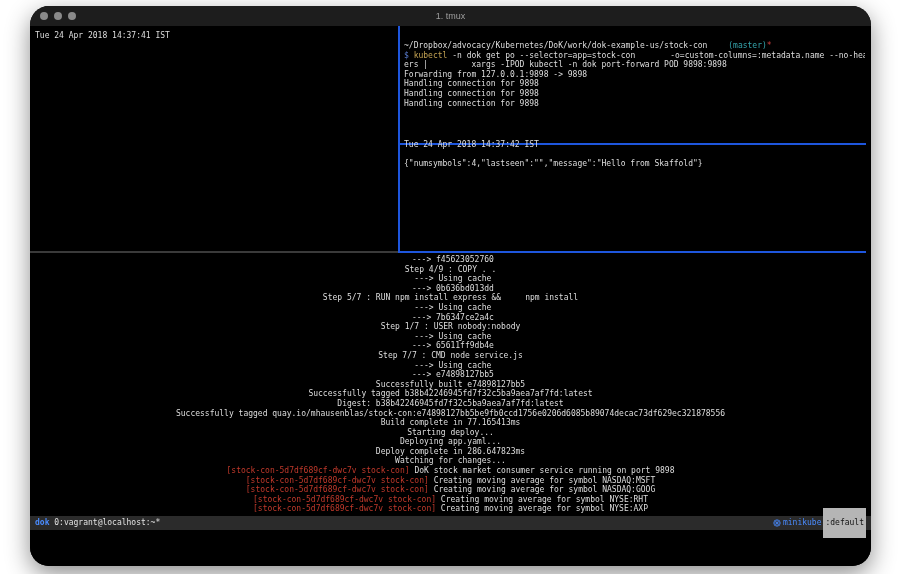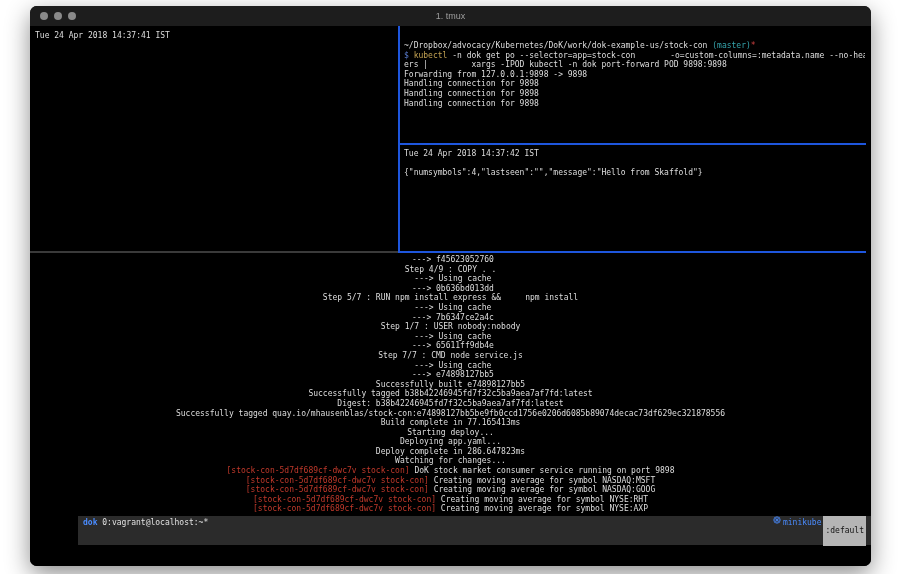--- a/index.html
+++ b/index.html
@@ -1,61 +1,61 @@
 <!DOCTYPE html>
 <html style="--divider_blue: #1e56dd; --status_blue: #4a8cff; --branch_cyan: #35a5ad; --error_red: #d04040; --prompt_blue: #5b7fd4; --command_yellow: #c2a152; --log_prefix_red: #c0392b;"><head>
 <meta charset="utf-8">
 <style>
   * { margin:0; padding:0; box-sizing:border-box; }
   body { width:900px; height:574px; background:#ffffff; font-family:"DejaVu Sans Mono", monospace; }
   .page { position:relative; width:900px; height:574px; background:#ffffff; overflow:hidden; }
 
   .window {
     position:absolute; left:30px; top:6px; width:841px; height:560px;
-    background:#000000; border-radius:7px; overflow:hidden;
+    background:#000000; border-radius:19px; overflow:hidden;
     box-shadow:0 8px 24px rgba(0,0,0,.45);
   }
   .titlebar { position:relative; height:20px; background:#1d1d1d; }
   .lights { position:absolute; left:10px; top:6px; display:flex; gap:6px; }
   .light { width:8px; height:8px; border-radius:50%; background:#8a8a8a; display:inline-block; }
   .title {
     text-align:center; line-height:20px; font-family:"Liberation Sans", sans-serif;
     font-size:9px; color:#9e9e9e;
   }
 
   .term {
     position:absolute; top:20px; left:0; right:0; bottom:0; background:#000;
     font-family:"DejaVu Sans Mono", monospace; font-size:8px; line-height:9.6px; color:#dedede;
   }
   .tline { white-space:pre; height:9.6px; overflow:hidden; }
 
   .pane-left   { position:absolute; left:5px;  top:5px;   width:360px; }
   .pane-tr     { position:absolute; left:374px; top:15px; right:6px;  height:100px; }
-  .pane-br     { position:absolute; left:374px; top:123px; right:6px; height:100px; }
+  .pane-br     { position:absolute; left:374px; top:114px; right:6px; height:100px; }
   .pane-bottom { position:absolute; left:5px;  top:229px; right:5px;  height:260px;text-align:center; }
 
   .vdiv        { position:absolute; left:368px; top:0; width:2px; height:227px; background:var(--divider_blue); }
   .hdiv-right  { position:absolute; left:370px; right:5px; top:117px; height:2px; background:var(--divider_blue); }
   .hdiv-bl     { position:absolute; left:0; width:368px; top:225px; height:2px; background:#3a3a3a; }
   .hdiv-br     { position:absolute; left:368px; right:5px; top:225px; height:2px; background:var(--divider_blue); }
 
-  .branch { color:var(--branch_cyan); }
+  .branch { color:var(--branch_cyan);margin-left:16px; }
   .dirty  { color:var(--error_red); }
   .prompt { color:var(--prompt_blue); }
   .cmd    { color:var(--command_yellow); }
   .split-line { display:flex; justify-content:space-between;gap:35px; }
   .logpfx { color:var(--log_prefix_red); }
   .logmsg { padding-left:1ch; }
 
   .statusbar {
-    position:absolute; left:0; right:0; top:490px; height:29px; background:#2b2b2b;
-    line-height:14px; font-size:8px; color:#e2e2e2; padding:0 5px; display:flex; justify-content:space-between;margin-left:48px;
+    position:absolute; left:0; right:0; top:490px; height:14px; background:#2b2b2b;
+    line-height:14px; font-size:8px; color:#e2e2e2; padding:0 5px; display:flex; justify-content:space-between;
   }
   .sb-left  { white-space:pre; }
-  .sb-right { white-space:pre; display:flex; align-items:flex-start; gap:2px; }
+  .sb-right { white-space:pre; display:flex; align-items:center; gap:2px; }
   .session  { color:var(--status_blue); font-weight:bold; }
   .context  { color:var(--status_blue); }
   .namespace { background:#b5b5b5; color:#111; padding:8px 2px; }
   .wheel-icon svg { display:block; }
 </style>
 </head>
 <body>
 
 <div class="page">
   <div class="window">

